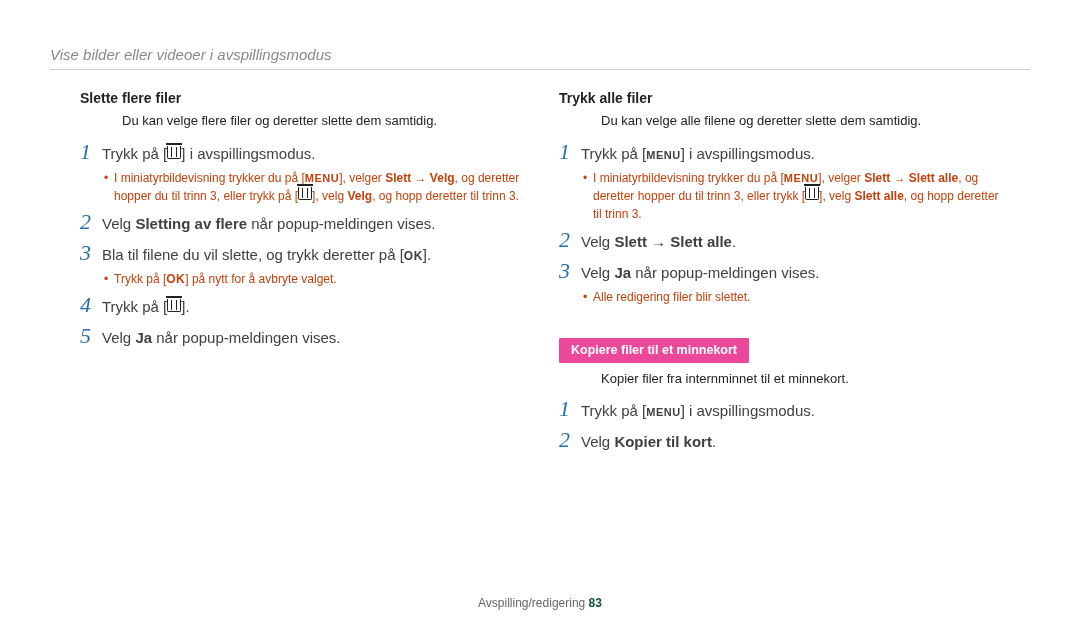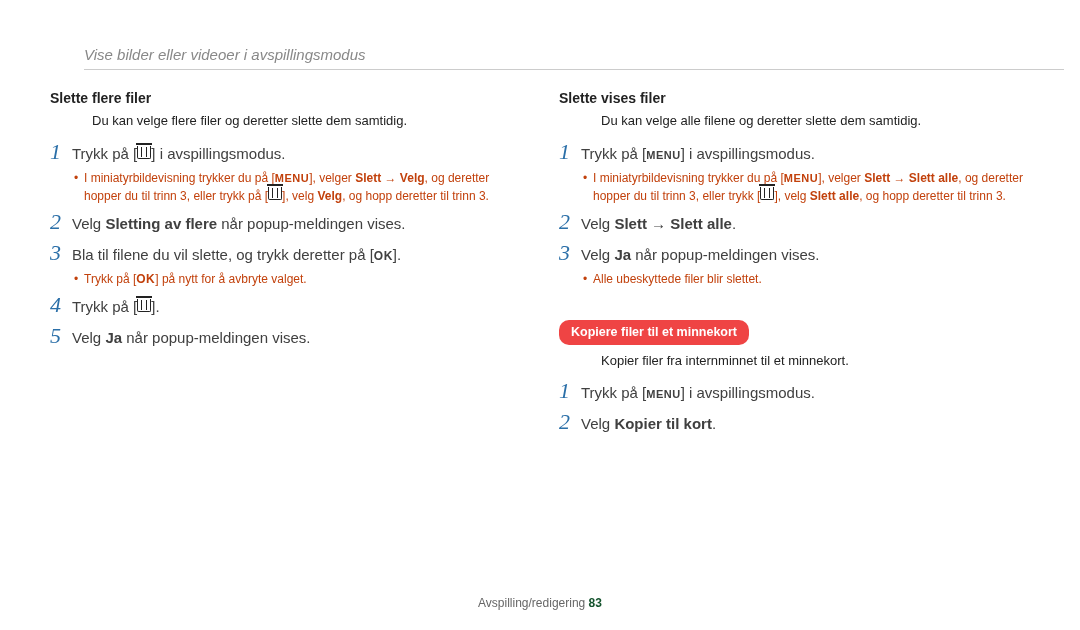--- a/index.html
+++ b/index.html
@@ -14,29 +14,28 @@
     position: relative;
   }
   .page-header {
     color: #888;
     font-style: italic;
     font-size: 15px;
     border-bottom: 1px solid #ccc;
     padding-bottom: 6px;
     margin-bottom: 18px;
     width: 100%;
-    margin-left: 34px;
   }
   .header-wrap {
     padding: 46px 50px 0 50px;
   }
   .columns {
     display: flex;
     gap: 38px;
-    padding: 0 50px;
+    padding: 0 80px;
   }
   .col {
     flex: 1;
     font-size: 14px;
     line-height: 1.5;
   }
   .subhead {
     font-weight: bold;
     font-size: 14px;
     margin-bottom: 2px;
@@ -117,23 +116,23 @@
   }
   .icon-ok {
     border: none;
     font-size: 12px;
     font-weight: bold;
     letter-spacing: 0.5px;
     padding: 0;
   }
   .section-head {
     display: inline-block;
-    background: #ef4444;
+    background: #ec4899;
     color: #fff;
-    border-radius: 10px;
+    border-radius: 1px;
     padding: 3px 12px;
     font-size: 12.5px;
     font-weight: bold;
     margin-top: 26px;
     margin-bottom: 6px;
   }
   .footer {
     position: absolute;
     bottom: 20px;
     left: 0;
@@ -197,21 +196,21 @@
 
     <div class="step">
       <span class="stepnum">5</span>
       <span class="steptext">
         <span>Velg </span><b>Ja</b><span> når popup-meldingen vises.</span>
       </span>
     </div>
   </div>
 
   <div class="col">
-    <div class="subhead">Slette vises filer</div>
+    <div class="subhead">Trykk alle filer</div>
     <div class="intro">Du kan velge alle filene og deretter slette dem samtidig.</div>
 
     <div class="step">
       <span class="stepnum">1</span>
       <span class="steptext">
         <span>Trykk på [</span><span class="icon icon-menu">MENU</span><span>] i avspillingsmodus.</span>
       </span>
     </div>
     <ul class="bull-list">
       <li class="bull-item">
@@ -226,21 +225,21 @@
       </span>
     </div>
 
     <div class="step">
       <span class="stepnum">3</span>
       <span class="steptext">
         <span>Velg </span><b>Ja</b><span> når popup-meldingen vises.</span>
       </span>
     </div>
     <ul class="bull-list">
-      <li class="bull-item">Alle ubeskyttede filer blir slettet.</li>
+      <li class="bull-item">Alle redigering filer blir slettet.</li>
     </ul>
 
     <div class="section-head">Kopiere filer til et minnekort</div>
     <div class="intro">Kopier filer fra internminnet til et minnekort.</div>
 
     <div class="step">
       <span class="stepnum">1</span>
       <span class="steptext">
         <span>Trykk på [</span><span class="icon icon-menu">MENU</span><span>] i avspillingsmodus.</span>
       </span>

